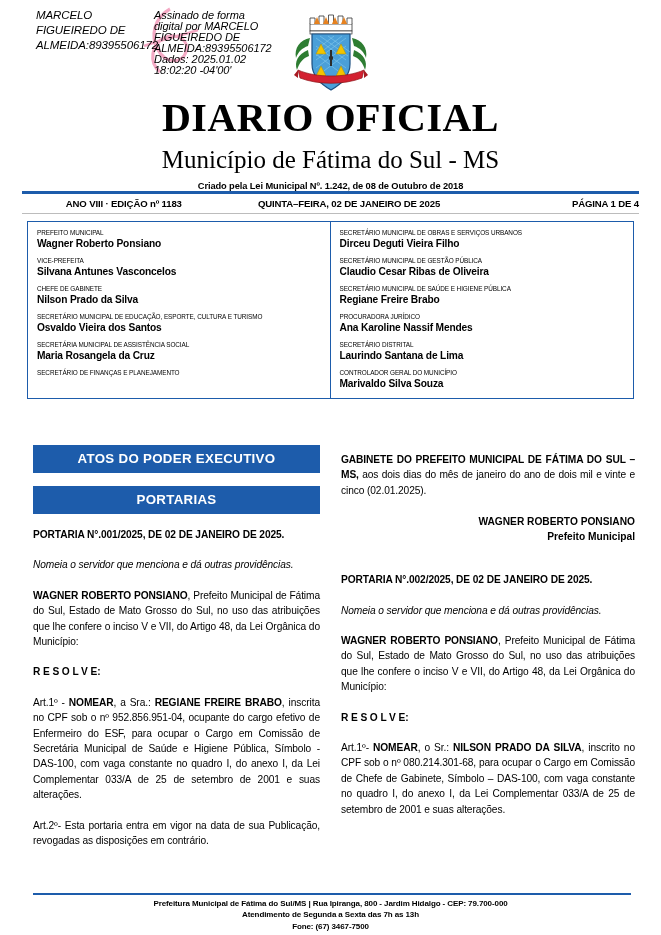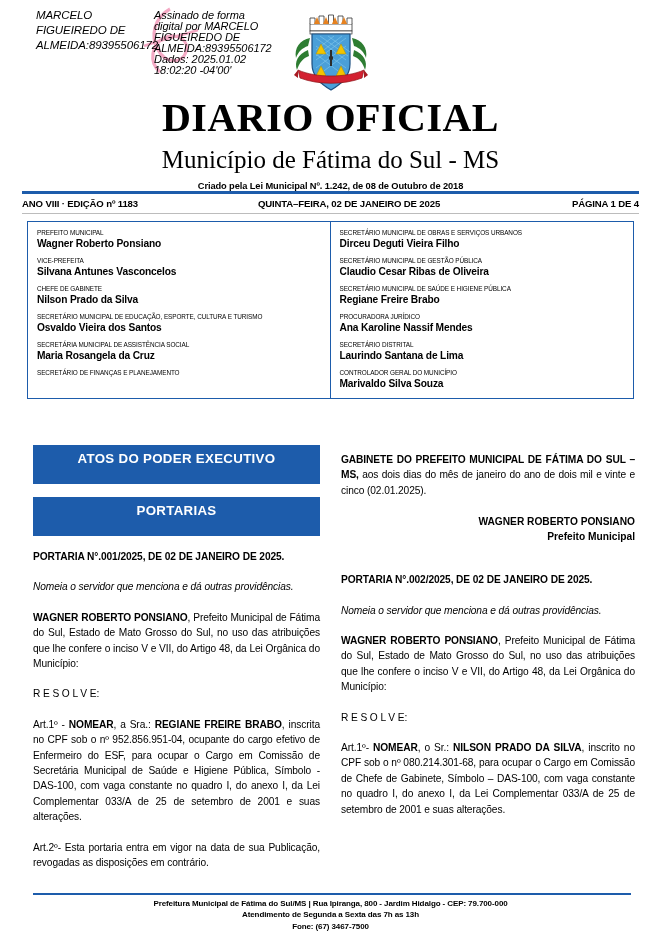--- a/index.html
+++ b/index.html
@@ -115,21 +115,21 @@
     left: 22px;
     top: 195px;
     width: 617px;
     height: 16px;
     display: flex;
     align-items: center;
     font-size: 9.6px;
     font-weight: 700;
     letter-spacing: -0.15px;
   }
-  .issue-left  { width: 33%; text-align: left; }
+  .issue-left  { width: 33%; text-align: center; }
   .issue-mid   { width: 40%; text-align: center; }
   .issue-right { width: 27%; text-align: right; }
 
   
   .officials {
     position: absolute;
     left: 27px;
     top: 221px;
     width: 607px;
     height: 178px;
@@ -171,40 +171,40 @@
     width: 294px;
   }
 
   .banner {
     background: #1d5cab;
     color: #fff;
     text-align: center;
     font-size: 13.3px;
     font-weight: 700;
     letter-spacing: 0.3px;
-    padding: 6px 0 18px;
+    padding: 6px 0 7px;
     margin-bottom: 13px;
   }
 
   p.doc {
     margin: 0 0 15px 0;
     font-size: 10.2px;
     line-height: 15.4px;
     text-align: justify;
     letter-spacing: -0.1px;
   }
   .b { font-weight: 700; }
   .i { font-style: italic; }
   .title-line {
     font-weight: 700;
     font-size: 10.2px;
     line-height: 15px;
   }
   .resolve {
-    font-weight: 400;
+    font-weight: 700;
     font-size: 10.2px;
     letter-spacing: 1.2px;
   }
   .sign-block {
     text-align: right;
     font-size: 10.2px;
     line-height: 15px;
     font-weight: 700;
     margin: 16px 0 28px 0;
   }

